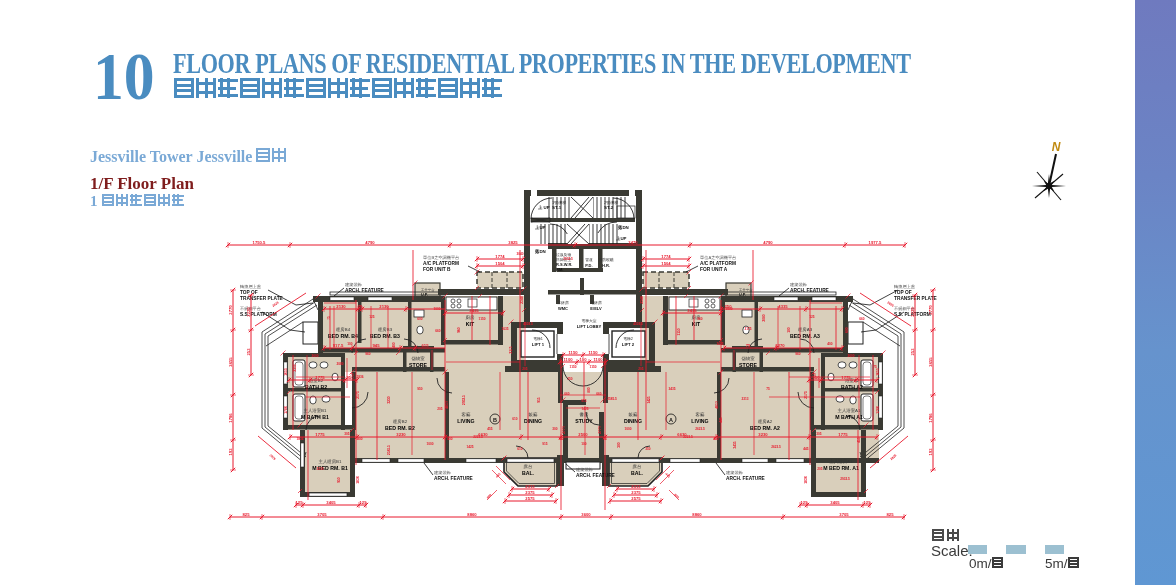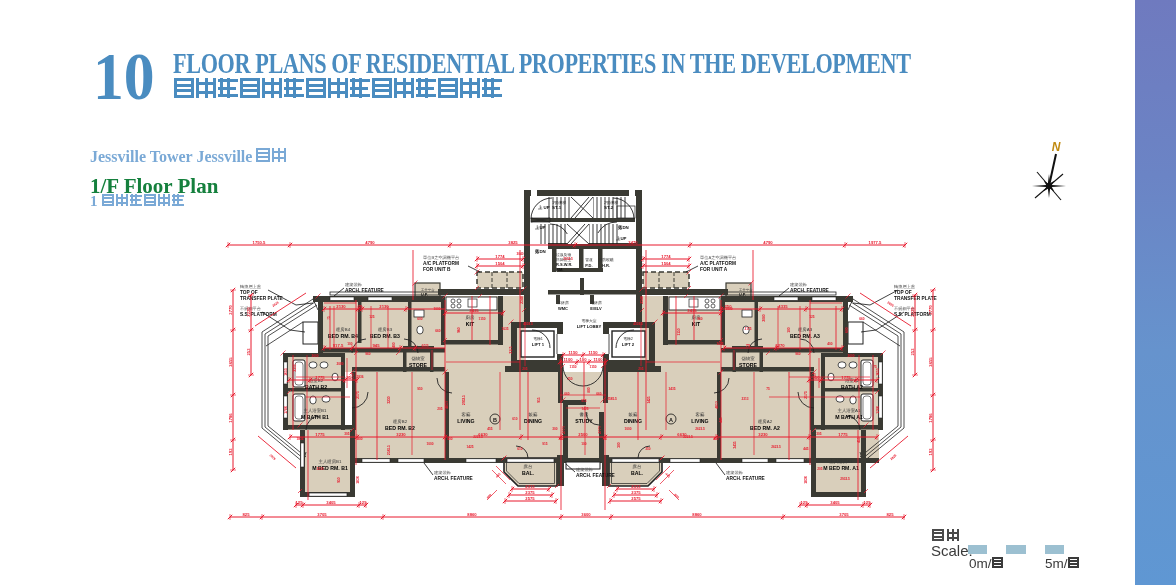--- a/index.html
+++ b/index.html
@@ -15,21 +15,21 @@
 <div class="abs" style="left:1135px;top:0;width:41px;height:585px;background:linear-gradient(180deg,#6f7abf 0%,#6b84c5 30%,#6693cd 60%,#5f97d3 100%);"></div>
 
 <div class="abs ser" style="left:93px;top:38px;font-size:67px;font-weight:bold;color:#4a8cc0;letter-spacing:0;transform:scaleX(0.92);transform-origin:0 0;">10</div>
 
 <div class="abs ser" style="left:173px;top:48px;font-size:28.5px;font-weight:bold;color:#4a8cc0;white-space:nowrap;letter-spacing:-0.5px;transform:scaleX(0.78);transform-origin:0 0;">FLOOR PLANS OF RESIDENTIAL PROPERTIES IN THE DEVELOPMENT</div>
 
 <div class="abs" style="left:174px;top:78px;"><span class="z" style="width:20px;height:20px;margin-right:2px;background:linear-gradient(to right,#4a8cc0 0 3px,transparent 3px) 0 0/3px 100%,linear-gradient(to right,#4a8cc0 0 3px,transparent 3px) 100% 0/3px 100%,linear-gradient(to bottom,#4a8cc0 0 3px,transparent 3px) 0 0/100% 3px,linear-gradient(to bottom,#4a8cc0 0 3px,transparent 3px) 0 33%/100% 3px,linear-gradient(to bottom,#4a8cc0 0 3px,transparent 3px) 0 66%/90% 3px,linear-gradient(to bottom,#4a8cc0 0 3px,transparent 3px) 0 100%/100% 3px;background-repeat:no-repeat;"></span><span class="z" style="width:20px;height:20px;margin-right:2px;background:linear-gradient(to right,#4a8cc0 0 3px,transparent 3px) 0 0/3px 100%,linear-gradient(to right,#4a8cc0 0 3px,transparent 3px) 50% 0/3px 100%,linear-gradient(to right,#4a8cc0 0 3px,transparent 3px) 100% 0/3px 100%,linear-gradient(to bottom,#4a8cc0 0 3px,transparent 3px) 0 25%/100% 3px,linear-gradient(to bottom,#4a8cc0 0 3px,transparent 3px) 0 75%/85% 3px;background-repeat:no-repeat;"></span><span class="z" style="width:20px;height:20px;margin-right:2px;background:linear-gradient(to bottom,#4a8cc0 0 3px,transparent 3px) 0 8%/100% 3px,linear-gradient(to bottom,#4a8cc0 0 3px,transparent 3px) 0 50%/90% 3px,linear-gradient(to bottom,#4a8cc0 0 3px,transparent 3px) 0 95%/100% 3px,linear-gradient(to right,#4a8cc0 0 3px,transparent 3px) 50% 0/3px 100%,linear-gradient(to right,#4a8cc0 0 3px,transparent 3px) 12% 0/3px 80%;background-repeat:no-repeat;"></span><span class="z" style="width:20px;height:20px;margin-right:2px;background:linear-gradient(to right,#4a8cc0 0 3px,transparent 3px) 0 0/3px 100%,linear-gradient(to right,#4a8cc0 0 3px,transparent 3px) 100% 0/3px 100%,linear-gradient(to bottom,#4a8cc0 0 3px,transparent 3px) 0 0/100% 3px,linear-gradient(to bottom,#4a8cc0 0 3px,transparent 3px) 0 33%/100% 3px,linear-gradient(to bottom,#4a8cc0 0 3px,transparent 3px) 0 66%/90% 3px,linear-gradient(to bottom,#4a8cc0 0 3px,transparent 3px) 0 100%/100% 3px;background-repeat:no-repeat;"></span><span class="z" style="width:20px;height:20px;margin-right:2px;background:linear-gradient(to right,#4a8cc0 0 3px,transparent 3px) 0 0/3px 100%,linear-gradient(to right,#4a8cc0 0 3px,transparent 3px) 50% 0/3px 100%,linear-gradient(to right,#4a8cc0 0 3px,transparent 3px) 100% 0/3px 100%,linear-gradient(to bottom,#4a8cc0 0 3px,transparent 3px) 0 25%/100% 3px,linear-gradient(to bottom,#4a8cc0 0 3px,transparent 3px) 0 75%/85% 3px;background-repeat:no-repeat;"></span><span class="z" style="width:20px;height:20px;margin-right:2px;background:linear-gradient(to bottom,#4a8cc0 0 3px,transparent 3px) 0 8%/100% 3px,linear-gradient(to bottom,#4a8cc0 0 3px,transparent 3px) 0 50%/90% 3px,linear-gradient(to bottom,#4a8cc0 0 3px,transparent 3px) 0 95%/100% 3px,linear-gradient(to right,#4a8cc0 0 3px,transparent 3px) 50% 0/3px 100%,linear-gradient(to right,#4a8cc0 0 3px,transparent 3px) 12% 0/3px 80%;background-repeat:no-repeat;"></span><span class="z" style="width:20px;height:20px;margin-right:2px;background:linear-gradient(to right,#4a8cc0 0 3px,transparent 3px) 0 0/3px 100%,linear-gradient(to right,#4a8cc0 0 3px,transparent 3px) 100% 0/3px 100%,linear-gradient(to bottom,#4a8cc0 0 3px,transparent 3px) 0 0/100% 3px,linear-gradient(to bottom,#4a8cc0 0 3px,transparent 3px) 0 33%/100% 3px,linear-gradient(to bottom,#4a8cc0 0 3px,transparent 3px) 0 66%/90% 3px,linear-gradient(to bottom,#4a8cc0 0 3px,transparent 3px) 0 100%/100% 3px;background-repeat:no-repeat;"></span><span class="z" style="width:20px;height:20px;margin-right:2px;background:linear-gradient(to right,#4a8cc0 0 3px,transparent 3px) 0 0/3px 100%,linear-gradient(to right,#4a8cc0 0 3px,transparent 3px) 50% 0/3px 100%,linear-gradient(to right,#4a8cc0 0 3px,transparent 3px) 100% 0/3px 100%,linear-gradient(to bottom,#4a8cc0 0 3px,transparent 3px) 0 25%/100% 3px,linear-gradient(to bottom,#4a8cc0 0 3px,transparent 3px) 0 75%/85% 3px;background-repeat:no-repeat;"></span><span class="z" style="width:20px;height:20px;margin-right:2px;background:linear-gradient(to bottom,#4a8cc0 0 3px,transparent 3px) 0 8%/100% 3px,linear-gradient(to bottom,#4a8cc0 0 3px,transparent 3px) 0 50%/90% 3px,linear-gradient(to bottom,#4a8cc0 0 3px,transparent 3px) 0 95%/100% 3px,linear-gradient(to right,#4a8cc0 0 3px,transparent 3px) 50% 0/3px 100%,linear-gradient(to right,#4a8cc0 0 3px,transparent 3px) 12% 0/3px 80%;background-repeat:no-repeat;"></span><span class="z" style="width:20px;height:20px;margin-right:2px;background:linear-gradient(to right,#4a8cc0 0 3px,transparent 3px) 0 0/3px 100%,linear-gradient(to right,#4a8cc0 0 3px,transparent 3px) 100% 0/3px 100%,linear-gradient(to bottom,#4a8cc0 0 3px,transparent 3px) 0 0/100% 3px,linear-gradient(to bottom,#4a8cc0 0 3px,transparent 3px) 0 33%/100% 3px,linear-gradient(to bottom,#4a8cc0 0 3px,transparent 3px) 0 66%/90% 3px,linear-gradient(to bottom,#4a8cc0 0 3px,transparent 3px) 0 100%/100% 3px;background-repeat:no-repeat;"></span><span class="z" style="width:20px;height:20px;margin-right:2px;background:linear-gradient(to right,#4a8cc0 0 3px,transparent 3px) 0 0/3px 100%,linear-gradient(to right,#4a8cc0 0 3px,transparent 3px) 50% 0/3px 100%,linear-gradient(to right,#4a8cc0 0 3px,transparent 3px) 100% 0/3px 100%,linear-gradient(to bottom,#4a8cc0 0 3px,transparent 3px) 0 25%/100% 3px,linear-gradient(to bottom,#4a8cc0 0 3px,transparent 3px) 0 75%/85% 3px;background-repeat:no-repeat;"></span><span class="z" style="width:20px;height:20px;margin-right:2px;background:linear-gradient(to bottom,#4a8cc0 0 3px,transparent 3px) 0 8%/100% 3px,linear-gradient(to bottom,#4a8cc0 0 3px,transparent 3px) 0 50%/90% 3px,linear-gradient(to bottom,#4a8cc0 0 3px,transparent 3px) 0 95%/100% 3px,linear-gradient(to right,#4a8cc0 0 3px,transparent 3px) 50% 0/3px 100%,linear-gradient(to right,#4a8cc0 0 3px,transparent 3px) 12% 0/3px 80%;background-repeat:no-repeat;"></span><span class="z" style="width:20px;height:20px;margin-right:2px;background:linear-gradient(to right,#4a8cc0 0 3px,transparent 3px) 0 0/3px 100%,linear-gradient(to right,#4a8cc0 0 3px,transparent 3px) 100% 0/3px 100%,linear-gradient(to bottom,#4a8cc0 0 3px,transparent 3px) 0 0/100% 3px,linear-gradient(to bottom,#4a8cc0 0 3px,transparent 3px) 0 33%/100% 3px,linear-gradient(to bottom,#4a8cc0 0 3px,transparent 3px) 0 66%/90% 3px,linear-gradient(to bottom,#4a8cc0 0 3px,transparent 3px) 0 100%/100% 3px;background-repeat:no-repeat;"></span><span class="z" style="width:20px;height:20px;margin-right:2px;background:linear-gradient(to right,#4a8cc0 0 3px,transparent 3px) 0 0/3px 100%,linear-gradient(to right,#4a8cc0 0 3px,transparent 3px) 50% 0/3px 100%,linear-gradient(to right,#4a8cc0 0 3px,transparent 3px) 100% 0/3px 100%,linear-gradient(to bottom,#4a8cc0 0 3px,transparent 3px) 0 25%/100% 3px,linear-gradient(to bottom,#4a8cc0 0 3px,transparent 3px) 0 75%/85% 3px;background-repeat:no-repeat;"></span><span class="z" style="width:20px;height:20px;margin-right:2px;background:linear-gradient(to bottom,#4a8cc0 0 3px,transparent 3px) 0 8%/100% 3px,linear-gradient(to bottom,#4a8cc0 0 3px,transparent 3px) 0 50%/90% 3px,linear-gradient(to bottom,#4a8cc0 0 3px,transparent 3px) 0 95%/100% 3px,linear-gradient(to right,#4a8cc0 0 3px,transparent 3px) 50% 0/3px 100%,linear-gradient(to right,#4a8cc0 0 3px,transparent 3px) 12% 0/3px 80%;background-repeat:no-repeat;"></span></div>
 
 <div class="abs ser" style="left:90px;top:148px;font-size:16px;font-weight:bold;color:#7aa9d6;white-space:nowrap;">Jessville Tower Jessville <span class="z" style="width:14px;height:14px;margin-right:2px;background:linear-gradient(to right,#7aa9d6 0 2px,transparent 2px) 0 0/2px 100%,linear-gradient(to right,#7aa9d6 0 2px,transparent 2px) 100% 0/2px 100%,linear-gradient(to bottom,#7aa9d6 0 2px,transparent 2px) 0 0/100% 2px,linear-gradient(to bottom,#7aa9d6 0 2px,transparent 2px) 0 33%/100% 2px,linear-gradient(to bottom,#7aa9d6 0 2px,transparent 2px) 0 66%/90% 2px,linear-gradient(to bottom,#7aa9d6 0 2px,transparent 2px) 0 100%/100% 2px;background-repeat:no-repeat;"></span><span class="z" style="width:14px;height:14px;margin-right:2px;background:linear-gradient(to right,#7aa9d6 0 2px,transparent 2px) 0 0/2px 100%,linear-gradient(to right,#7aa9d6 0 2px,transparent 2px) 50% 0/2px 100%,linear-gradient(to right,#7aa9d6 0 2px,transparent 2px) 100% 0/2px 100%,linear-gradient(to bottom,#7aa9d6 0 2px,transparent 2px) 0 25%/100% 2px,linear-gradient(to bottom,#7aa9d6 0 2px,transparent 2px) 0 75%/85% 2px;background-repeat:no-repeat;"></span></div>
 
-<div class="abs ser" style="left:90px;top:174px;font-size:21px;font-weight:bold;color:#15803d;">1/F Floor Plan</div>
+<div class="abs ser" style="left:90px;top:174px;font-size:17px;font-weight:bold;color:#7f1d1d;">1/F Floor Plan</div>
 
 <div class="abs" style="left:90px;top:192px;"><span class="ser" style="font-size:15px;font-weight:bold;color:#7aa9d6;">1</span> <span class="z" style="width:12px;height:12px;margin-right:2px;background:linear-gradient(to right,#7aa9d6 0 2px,transparent 2px) 0 0/2px 100%,linear-gradient(to right,#7aa9d6 0 2px,transparent 2px) 100% 0/2px 100%,linear-gradient(to bottom,#7aa9d6 0 2px,transparent 2px) 0 0/100% 2px,linear-gradient(to bottom,#7aa9d6 0 2px,transparent 2px) 0 33%/100% 2px,linear-gradient(to bottom,#7aa9d6 0 2px,transparent 2px) 0 66%/90% 2px,linear-gradient(to bottom,#7aa9d6 0 2px,transparent 2px) 0 100%/100% 2px;background-repeat:no-repeat;"></span><span class="z" style="width:12px;height:12px;margin-right:2px;background:linear-gradient(to right,#7aa9d6 0 2px,transparent 2px) 0 0/2px 100%,linear-gradient(to right,#7aa9d6 0 2px,transparent 2px) 50% 0/2px 100%,linear-gradient(to right,#7aa9d6 0 2px,transparent 2px) 100% 0/2px 100%,linear-gradient(to bottom,#7aa9d6 0 2px,transparent 2px) 0 25%/100% 2px,linear-gradient(to bottom,#7aa9d6 0 2px,transparent 2px) 0 75%/85% 2px;background-repeat:no-repeat;"></span><span class="z" style="width:12px;height:12px;margin-right:2px;background:linear-gradient(to bottom,#7aa9d6 0 2px,transparent 2px) 0 8%/100% 2px,linear-gradient(to bottom,#7aa9d6 0 2px,transparent 2px) 0 50%/90% 2px,linear-gradient(to bottom,#7aa9d6 0 2px,transparent 2px) 0 95%/100% 2px,linear-gradient(to right,#7aa9d6 0 2px,transparent 2px) 50% 0/2px 100%,linear-gradient(to right,#7aa9d6 0 2px,transparent 2px) 12% 0/2px 80%;background-repeat:no-repeat;"></span><span class="z" style="width:12px;height:12px;margin-right:2px;background:linear-gradient(to right,#7aa9d6 0 2px,transparent 2px) 0 0/2px 100%,linear-gradient(to right,#7aa9d6 0 2px,transparent 2px) 100% 0/2px 100%,linear-gradient(to bottom,#7aa9d6 0 2px,transparent 2px) 0 0/100% 2px,linear-gradient(to bottom,#7aa9d6 0 2px,transparent 2px) 0 33%/100% 2px,linear-gradient(to bottom,#7aa9d6 0 2px,transparent 2px) 0 66%/90% 2px,linear-gradient(to bottom,#7aa9d6 0 2px,transparent 2px) 0 100%/100% 2px;background-repeat:no-repeat;"></span><span class="z" style="width:12px;height:12px;margin-right:2px;background:linear-gradient(to right,#7aa9d6 0 2px,transparent 2px) 0 0/2px 100%,linear-gradient(to right,#7aa9d6 0 2px,transparent 2px) 50% 0/2px 100%,linear-gradient(to right,#7aa9d6 0 2px,transparent 2px) 100% 0/2px 100%,linear-gradient(to bottom,#7aa9d6 0 2px,transparent 2px) 0 25%/100% 2px,linear-gradient(to bottom,#7aa9d6 0 2px,transparent 2px) 0 75%/85% 2px;background-repeat:no-repeat;"></span><span class="z" style="width:12px;height:12px;margin-right:2px;background:linear-gradient(to bottom,#7aa9d6 0 2px,transparent 2px) 0 8%/100% 2px,linear-gradient(to bottom,#7aa9d6 0 2px,transparent 2px) 0 50%/90% 2px,linear-gradient(to bottom,#7aa9d6 0 2px,transparent 2px) 0 95%/100% 2px,linear-gradient(to right,#7aa9d6 0 2px,transparent 2px) 50% 0/2px 100%,linear-gradient(to right,#7aa9d6 0 2px,transparent 2px) 12% 0/2px 80%;background-repeat:no-repeat;"></span></div>
 
 <svg class="abs" style="left:0;top:0;" width="1176" height="585" viewBox="0 0 1176 585">
 
 <rect x="318" y="296" width="206" height="76" fill="#d9cfbb"></rect>
 
 <rect x="283" y="353" width="62" height="77" fill="#d9cfbb"></rect>
 
 <rect x="352" y="372" width="527" height="86" fill="#d9cfbb"></rect>

